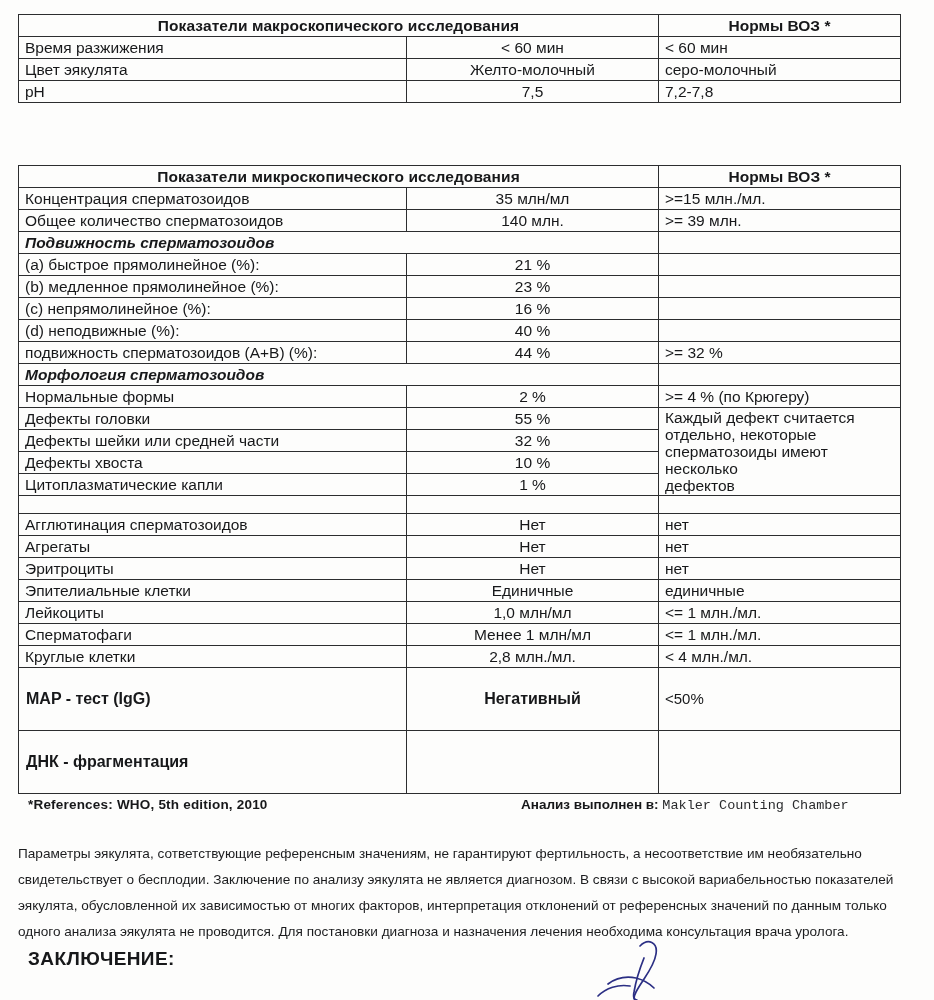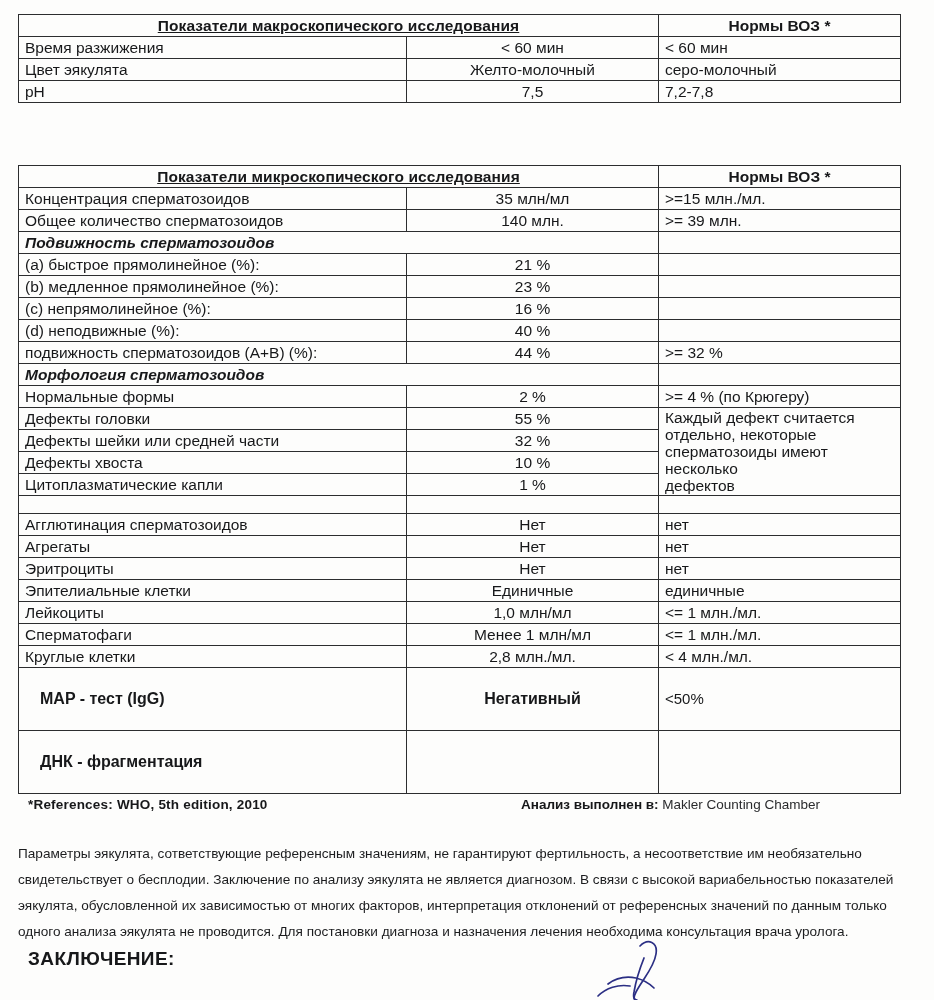--- a/index.html
+++ b/index.html
@@ -44,21 +44,20 @@
   col.c-name  { width: 388px; }
   col.c-val   { width: 252px; }
   col.c-norm  { width: 242px; }
 
   .hdr {
     text-align: center;
     font-weight: bold;
     font-size: 18.5px;
     height: 29px;
     letter-spacing: .1px;
-    text-decoration: underline;
   }
   .hdr-norm {
     text-align: center;
     font-weight: bold;
     font-size: 17px;
   }
   .val {
     text-align: center;
     font-size: 15.5px;
   }
@@ -80,21 +79,21 @@
     padding-top: 2px;
     padding-left: 7px;
     color: #1d1e20;
   }
   .tall td {
     height: 62px;
   }
   .tall .name {
     font-weight: bold;
     font-size: 16px;
-    padding-left: 21px;
+    padding-left: 7px;
   }
   .tall .val {
     font-weight: bold;
     font-size: 16px;
   }
   .tall .norm {
     font-size: 15px;
     vertical-align: middle;
   }
   .spacer td {
@@ -120,20 +119,21 @@
     top: 797px;
     font-size: 13.5px;
     white-space: nowrap;
   }
   .performed .lbl {
     font-weight: bold;
   }
   .performed .vl {
     font-weight: normal;
     color: #2a2b2d;
+    font-family: Liberation Mono, monospace;
   }
   .note {
     position: absolute;
     left: 18px;
     width: 900px;
     font-size: 13.6px;
     line-height: 26px;
     color: #1c1d1f;
   }
   .note-1 { top: 815px; }

